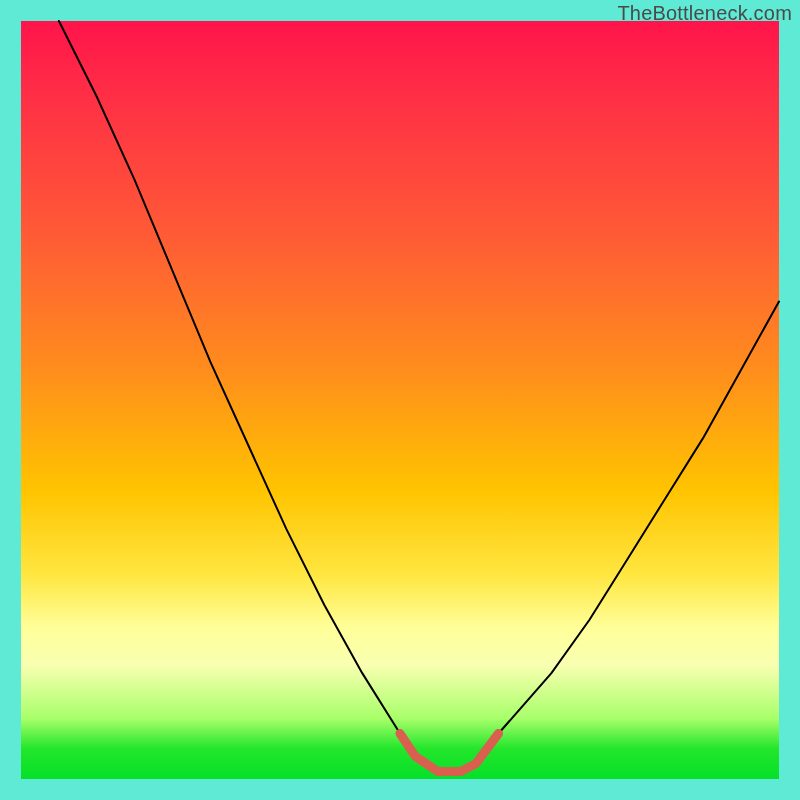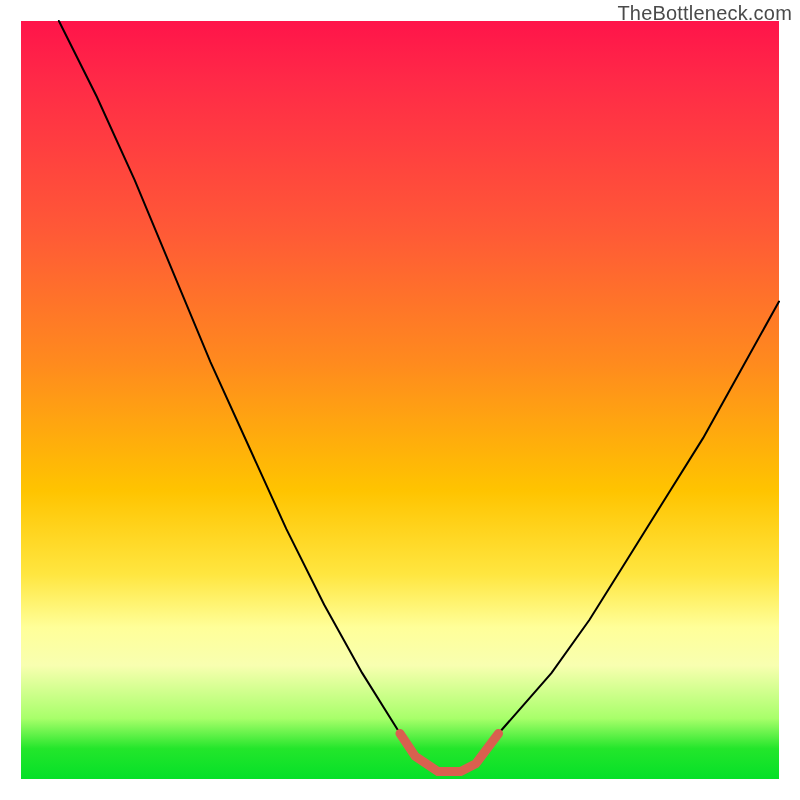--- a/index.html
+++ b/index.html
@@ -8,21 +8,21 @@
     width: 800px;
     height: 800px;
     background: #000;
     overflow: hidden;
     font-family: Arial, Helvetica, sans-serif;
   }
   .frame {
     position: relative;
     width: 800px;
     height: 800px;
-    background: #ffffff;
+    background: #5eead4;
   }
   .plot-area {
     position: absolute;
     left: 21px;
     top: 21px;
     width: 758px;
     height: 758px;
     
     background: linear-gradient(to bottom,
       #ff144a 0%,

